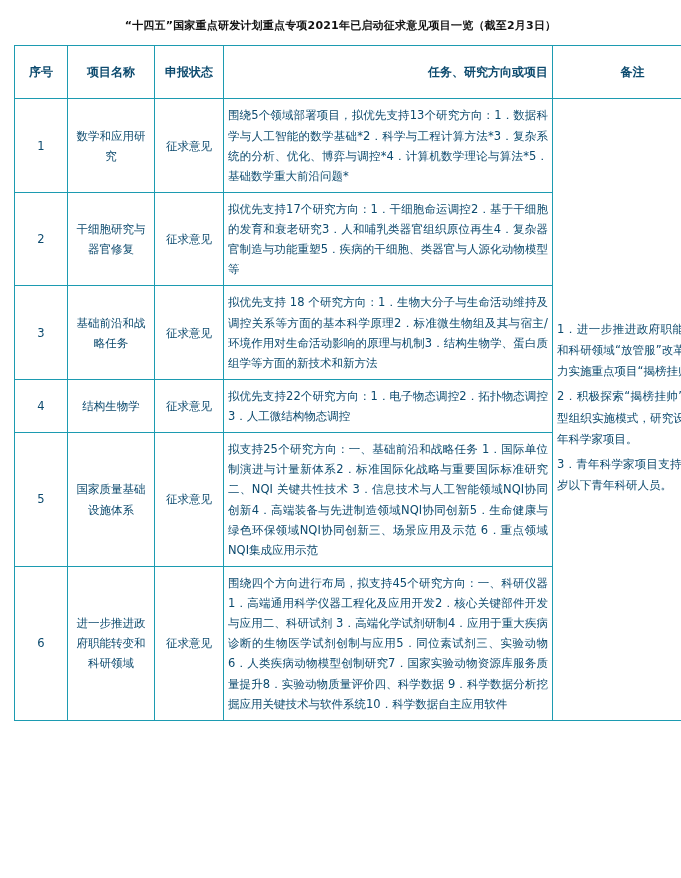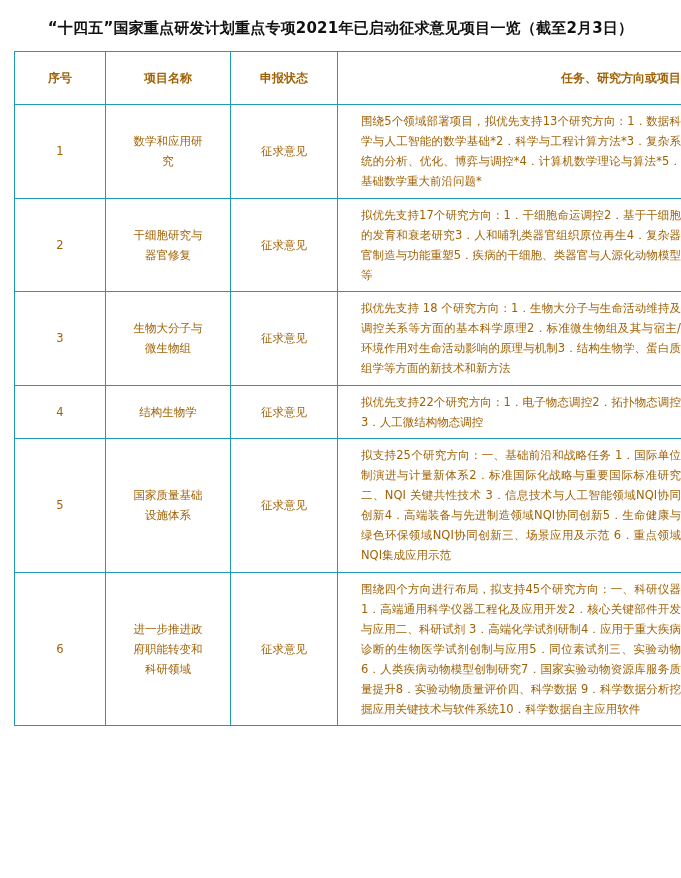--- a/index.html
+++ b/index.html
@@ -15,40 +15,40 @@
   }
   .page {
     width: 681px;
     height: 878px;
     box-sizing: border-box;
     padding: 16px 14px 0 14px;
     position: relative;
   }
   .title {
     text-align: center;
-    font-size: 15px;
+    font-size: 11px;
     font-weight: bold;
     color: #111111;
     line-height: 1.4;
     letter-spacing: 0.2px;
     margin: 2px 0 12px 0;
   }
   table.data {
     border-collapse: collapse;
     width: 653px;
     table-layout: fixed;
     border: 1px solid #1c9bb1;
   }
   table.data th, table.data td {
     border: 1px solid #1c9bb1;
     vertical-align: middle;
-    padding: 6px 23px;
+    padding: 6px 4px;
     font-size: 11.5px;
     line-height: 1.75;
-    color: #a16207;
+    color: #0c4a6e;
   }
   table.data th {
     font-weight: bold;
     text-align: center;
     height: 40px;
     font-size: 12px;
   }
   .col-no { width: 44px; text-align: center; }
   .col-name { width: 78px; text-align: center; }
   .col-status { width: 60px; text-align: center; font-family: Liberation Serif, serif; }
@@ -88,21 +88,21 @@
         </td>
       </tr>
       <tr>
         <td class="col-no center">2</td>
         <td class="col-name center">干细胞研究与器官修复</td>
         <td class="col-status center">征求意见</td>
         <td class="col-desc">拟优先支持17个研究方向：1．干细胞命运调控2．基于干细胞的发育和衰老研究3．人和哺乳类器官组织原位再生4．复杂器官制造与功能重塑5．疾病的干细胞、类器官与人源化动物模型等</td>
       </tr>
       <tr>
         <td class="col-no center">3</td>
-        <td class="col-name center">生物大分子与微生物组</td>
+        <td class="col-name center">基础前沿和战略任务</td>
         <td class="col-status center">征求意见</td>
         <td class="col-desc">拟优先支持 18 个研究方向：1．生物大分子与生命活动维持及调控关系等方面的基本科学原理2．标准微生物组及其与宿主/环境作用对生命活动影响的原理与机制3．结构生物学、蛋白质组学等方面的新技术和新方法</td>
       </tr>
       <tr>
         <td class="col-no center">4</td>
         <td class="col-name center">结构生物学</td>
         <td class="col-status center">征求意见</td>
         <td class="col-desc">拟优先支持22个研究方向：1．电子物态调控2．拓扑物态调控3．人工微结构物态调控</td>
       </tr>
       <tr>

